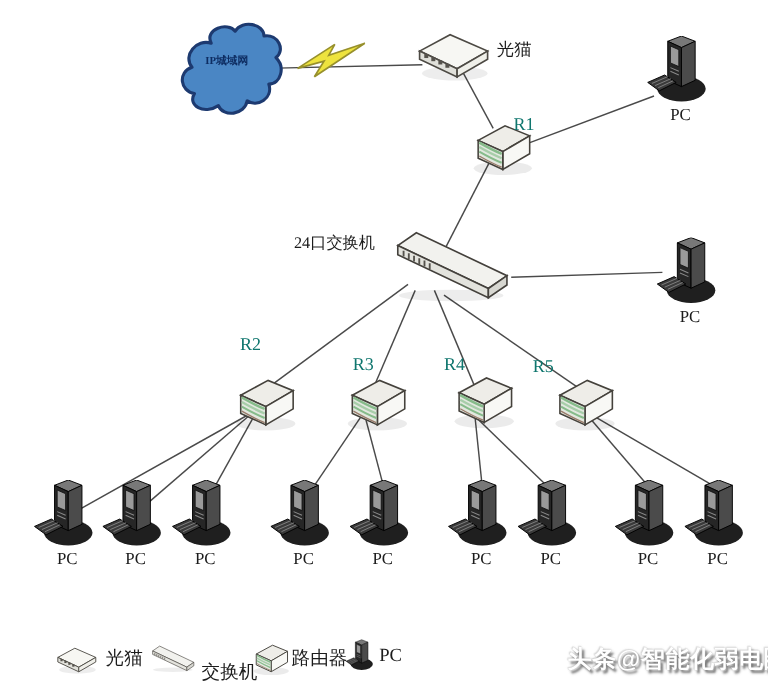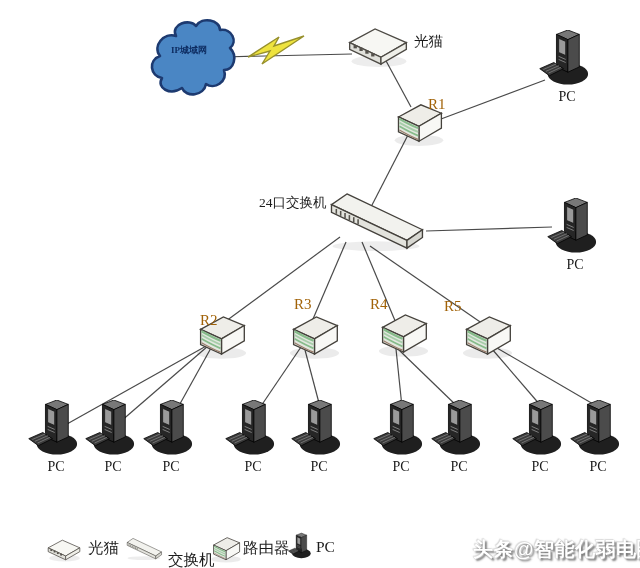--- a/index.html
+++ b/index.html
@@ -2,30 +2,30 @@
 <html><head>
 <meta charset="utf-8">
 <style>
   html,body{margin:0;padding:0;background:#ffffff;}
   .stage{
     position:relative;width:640px;height:568px;background:#ffffff;overflow:hidden;
     font-family:"Liberation Serif","DejaVu Serif",serif;color:#1c1c1c;
   }
   .lines-layer{position:absolute;left:0;top:0;width:640px;height:568px;}
   .abs{position:absolute;}
-  .node-label{position:absolute;font-size:15px;white-space:nowrap;color:#a16207;}
+  .node-label{position:absolute;font-size:15px;white-space:nowrap;color:#0f766e;}
   .cloud-wrap{position:absolute;left:146px;top:16px;width:92px;height:86px;}
   .cloud-text{
     position:absolute;left:12px;top:28px;width:62px;text-align:center;
     font-size:9px;font-weight:bold;color:#0e2d62;letter-spacing:0;
   }
   .pc-node{position:absolute;width:62px;text-align:center;}
   .pc-node svg{display:block;width:62px;height:58px;margin:0 auto;}
   .pc-node .pc-label{display:block;font-size:14px;margin-top:1px;color:#1c1c1c;}
-  .switch-label{position:absolute;left:259px;top:194px;font-size:13.5px;color:#1c1c1c;white-space:nowrap;}
+  .switch-label{position:absolute;left:245px;top:194px;font-size:13.5px;color:#1c1c1c;white-space:nowrap;}
   .modem-label{position:absolute;left:414px;top:32px;font-size:14.5px;color:#1c1c1c;}
   .legend-label{position:absolute;font-size:15.5px;color:#1c1c1c;white-space:nowrap;}
   .watermark{
     position:absolute;left:473px;top:536px;font-size:20px;font-weight:700;
     font-family:"Liberation Sans","DejaVu Sans",sans-serif;color:#ffffff;
     text-shadow:2px 2px 2px rgba(110,110,110,.95), -1px -1px 1px rgba(200,200,200,.6), 0 0 1px rgba(140,140,140,.8);
     white-space:nowrap;letter-spacing:0.5px;
   }
   svg{overflow:visible;}
 </style>
@@ -128,21 +128,21 @@
   <span class="node-label" style="left:428px;top:96px">R1</span>
 
   <svg class="abs" style="left:323px;top:192px" width="106" height="60">
       <use href="#sym-switch"></use>
     </svg>
   <span class="switch-label">24口交换机</span>
 
   <svg class="abs" style="left:193px;top:313px" width="57" height="46">
       <use href="#sym-router"></use>
     </svg>
-  <span class="node-label" style="left:200px;top:312px">R2</span>
+  <span class="node-label" style="left:200px;top:280px">R2</span>
 
   <svg class="abs" style="left:286px;top:313px" width="57" height="46">
       <use href="#sym-router"></use>
     </svg>
   <span class="node-label" style="left:294px;top:296px">R3</span>
 
   <svg class="abs" style="left:375px;top:311px" width="57" height="46">
       <use href="#sym-router"></use>
     </svg>
   <span class="node-label" style="left:370px;top:296px">R4</span>

